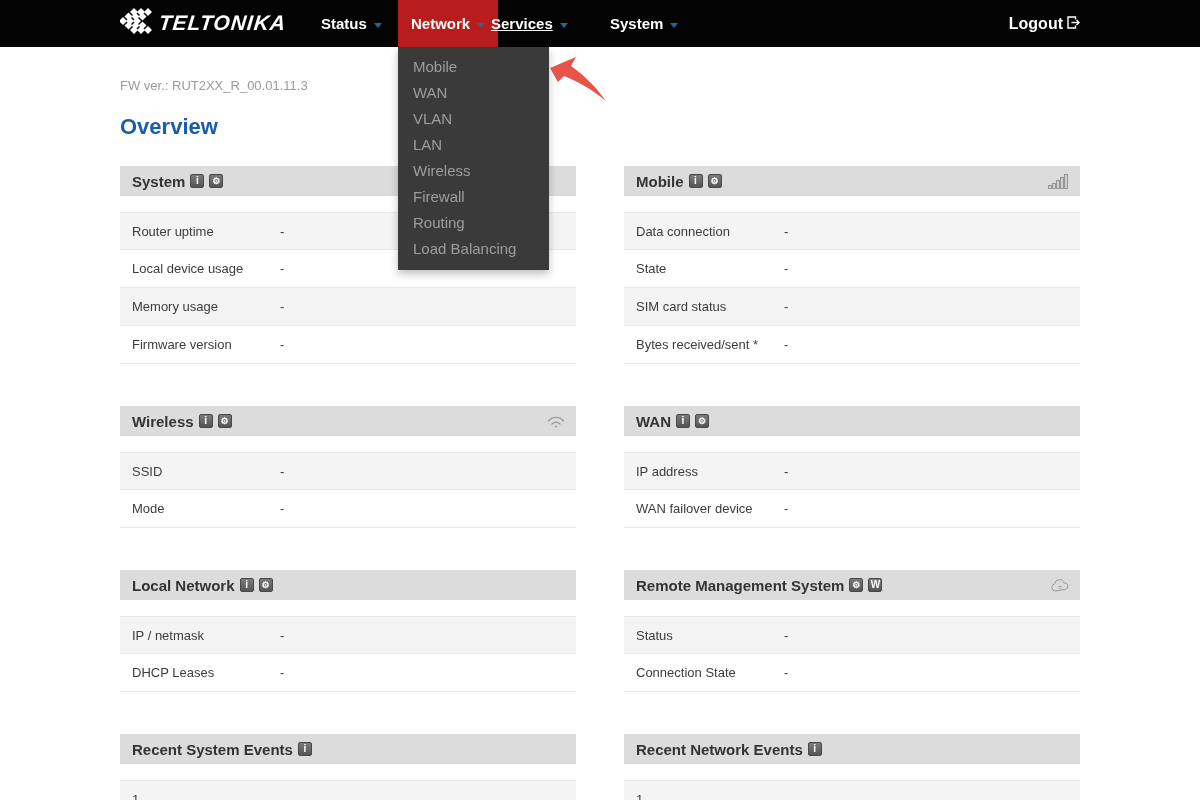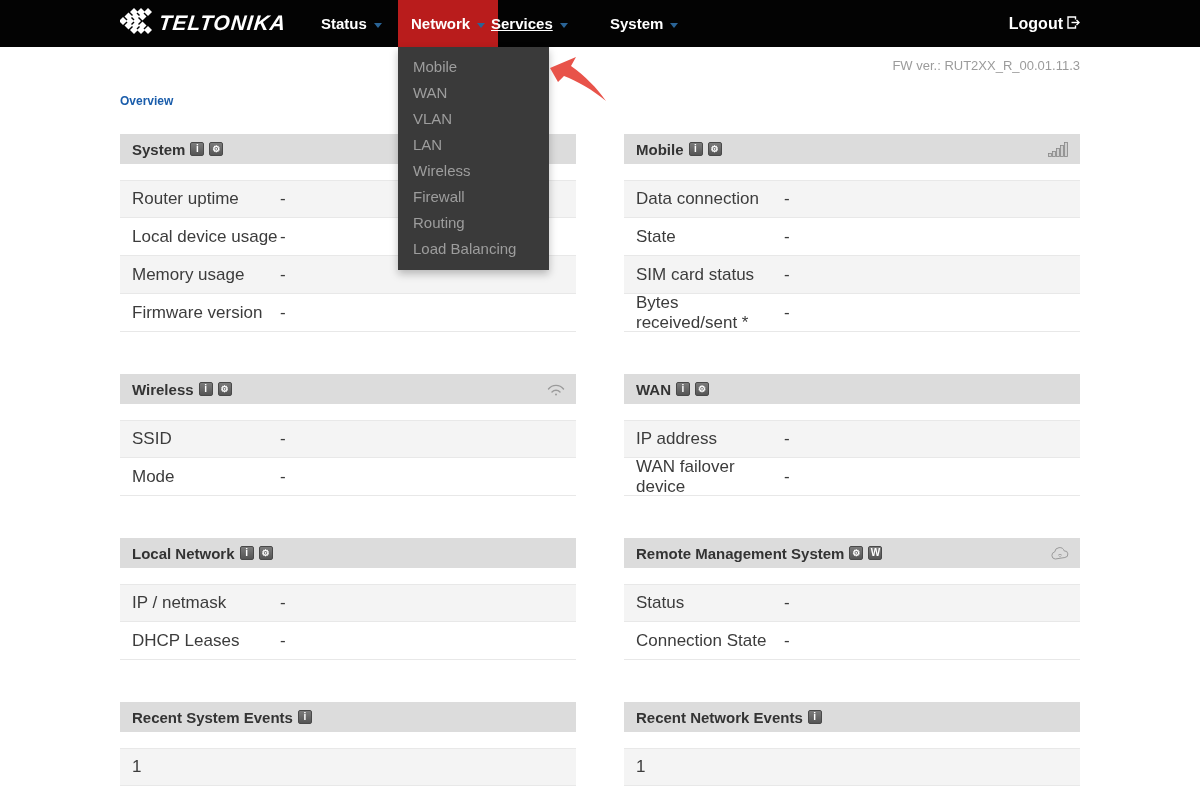--- a/index.html
+++ b/index.html
@@ -61,25 +61,25 @@
     height:26px; line-height:26px; padding-left:15px;
     color:#9d9d9d; font-size:15px; cursor:pointer; white-space:nowrap;
   }
 
   
   .annotation-arrow { position:absolute; left:549px; top:56px; z-index:11; }
 
   
   .content { width:960px; margin:0 auto; padding-top:47px; }
   .fw-ver {
-    margin-top:11px; text-align:right;
+    margin-top:31px; text-align:left;
     font-size:13px; color:#9b9b9b;
   }
   .page-title {
-    margin-top:21px; font-size:12px; font-weight:bold; color:#1a5dab;
+    margin-top:21px; font-size:22px; font-weight:bold; color:#1a5dab;
   }
   .columns { display:flex; gap:48px; margin-top:26px; }
   .col { width:456px; }
 
   
   .panel { margin-bottom:42px; }
   .panel-header {
     height:30px; background:#dcdcdc;
     display:flex; align-items:center;
     padding:0 10px 0 12px;
@@ -93,21 +93,21 @@
     font-weight:bold; cursor:pointer; flex:0 0 auto;
     font-style:normal;
   }
   .mini-icon.gear { font-size:9px; }
   .right-icon { margin-left:auto; display:flex; align-items:center; }
 
   .panel-body { margin-top:16px; }
   .drow {
     display:flex; align-items:center; height:38px;
     border-bottom:1px solid #e8e8e8;
-    font-size:17px; color:#3c3c3c;
+    font-size:13px; color:#3c3c3c;
   }
   .drow:first-child { border-top:1px solid #e8e8e8; }
   .drow:nth-child(odd) { background:#f4f4f4; }
   .drow .lbl { width:160px; padding-left:12px; flex:0 0 auto; }
   .drow .val { flex:1; }
   .drow .single { padding-left:12px; }
 </style>
 </head>
 <body>
 

